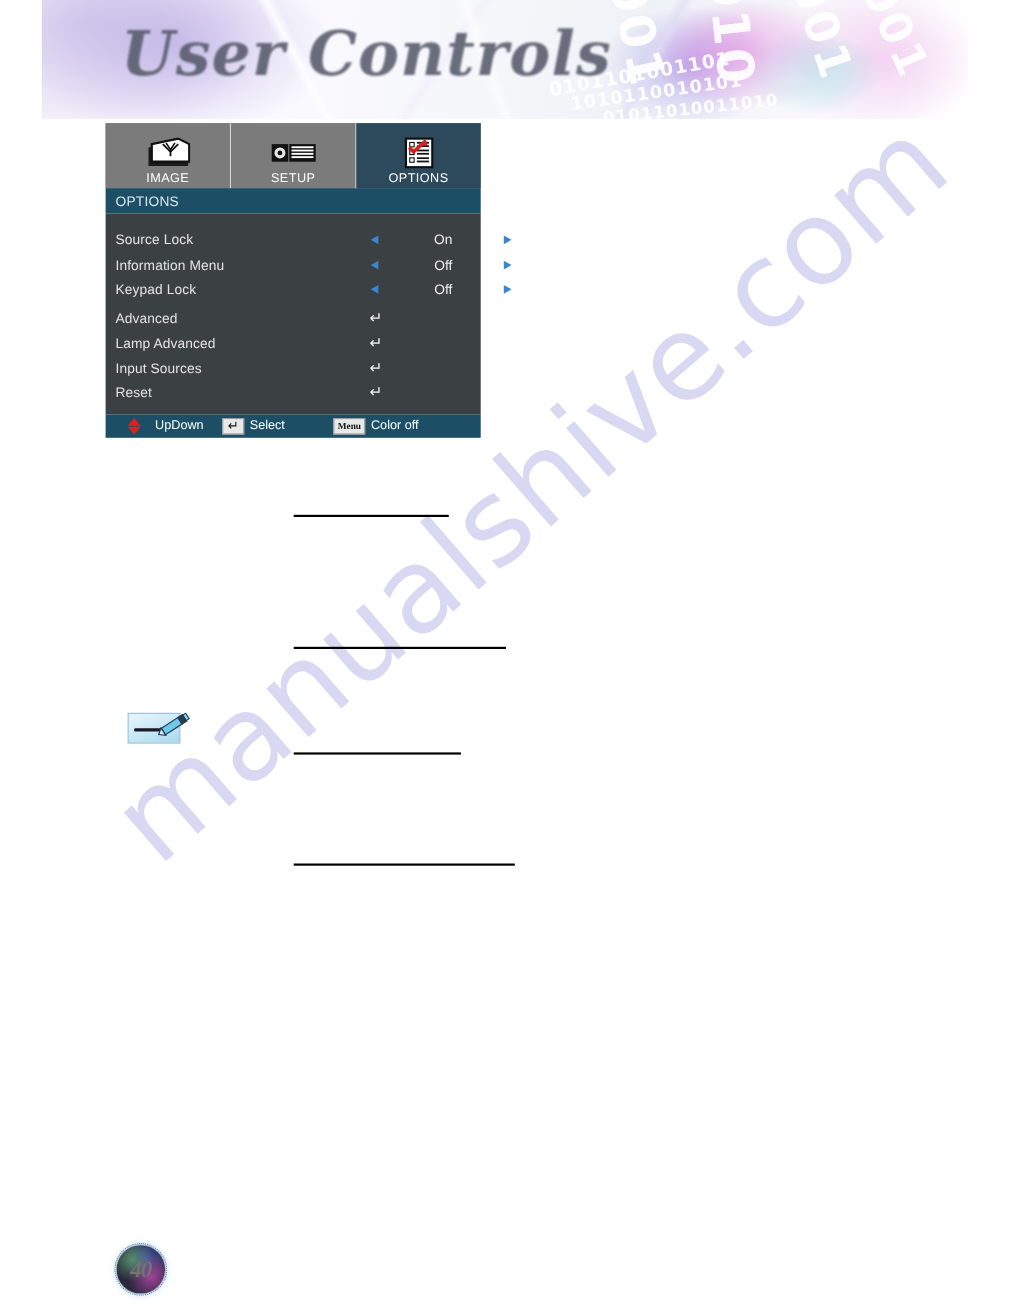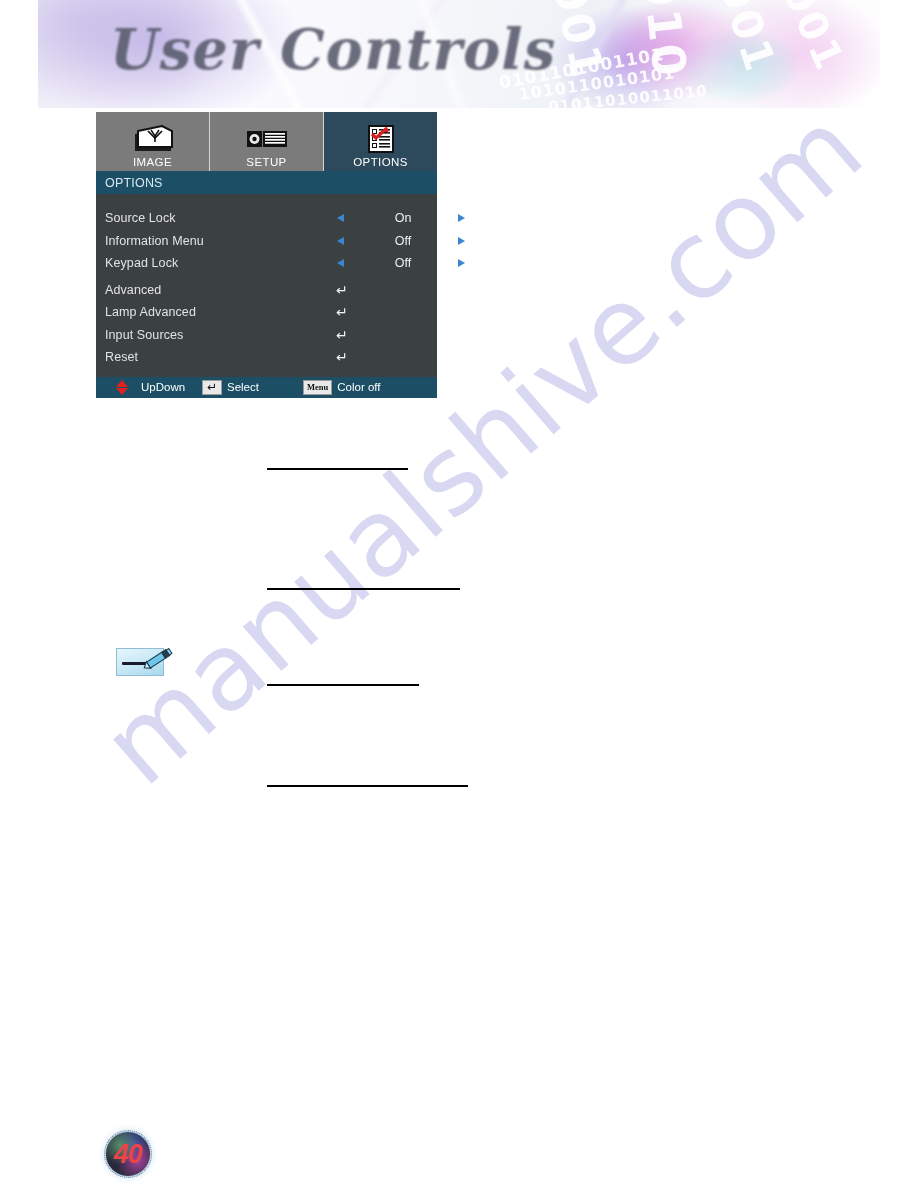--- a/index.html
+++ b/index.html
@@ -334,25 +334,25 @@
     inset: 0;
     border-radius: 50%;
     border: 1px dotted rgba(60,70,90,0.75);
   }
   .page-badge-num {
     position: absolute;
     inset: 0;
     display: flex;
     align-items: center;
     justify-content: center;
-    color: #ef4444;
-    font-size: 27px;
+    color: #737373;
+    font-size: 21px;
     font-weight: 700;
     font-style: italic;
-    font-family: Liberation Sans, sans-serif;
+    font-family: Liberation Serif, serif;
     letter-spacing: -1px;
   }
 </style>
 </head>
 <body>
 
 <div class="watermark">
   <div class="watermark-text">manualshive.com</div>
 </div>
 

